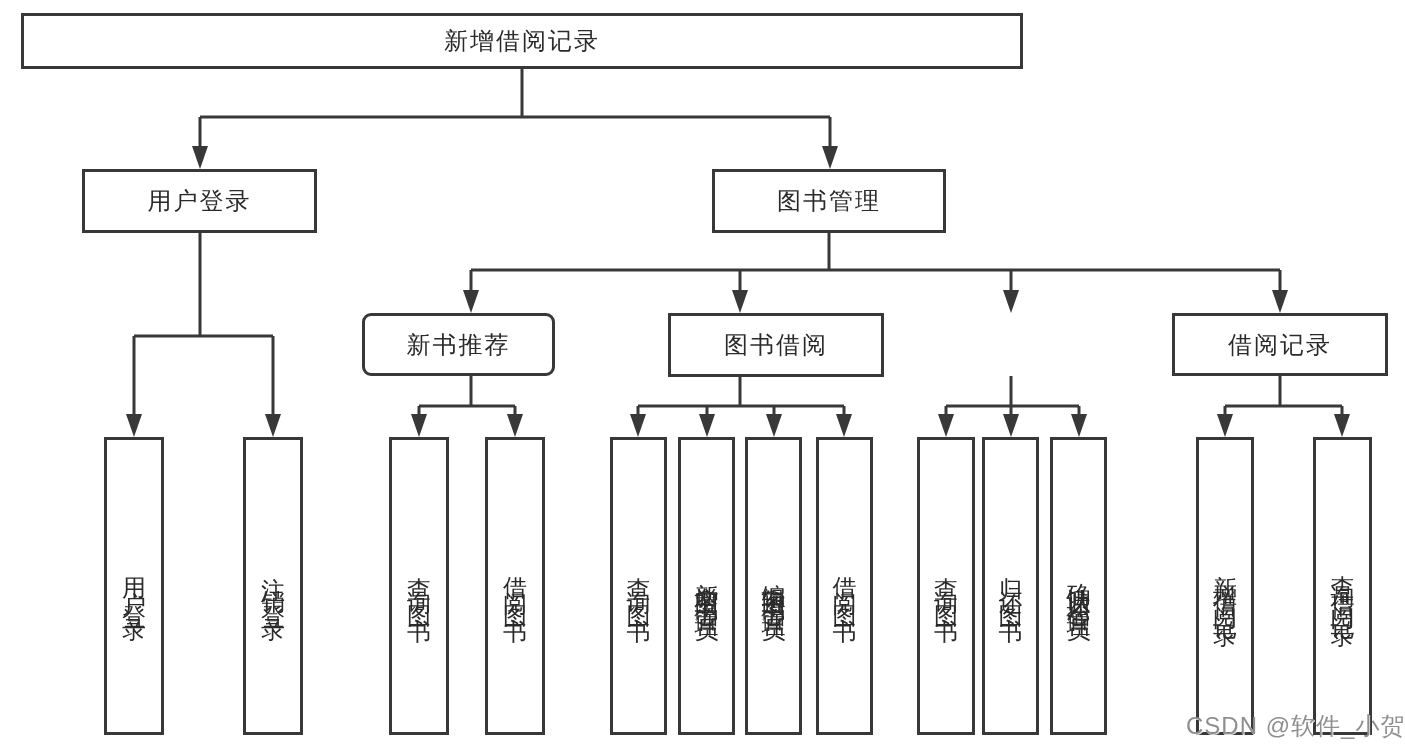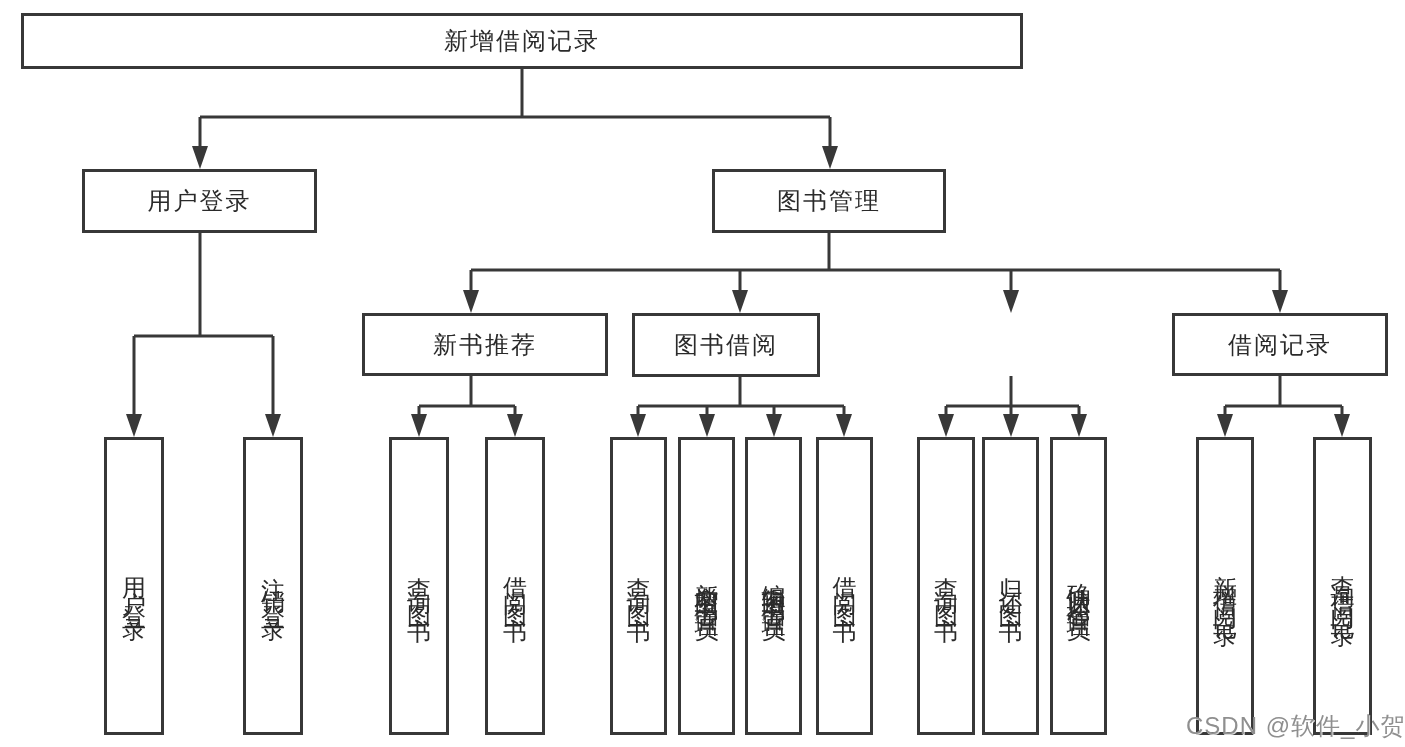--- a/index.html
+++ b/index.html
@@ -53,22 +53,22 @@
     font-size:24px;
     letter-spacing:1px;
     color:var(--watermark);
     text-shadow:1px 1px 0 rgba(255,255,255,.8);
     white-space:nowrap;
   }
   
   #n-root{left:21px;top:13px;width:1002px;height:56px;}
   #n-user-login{left:82px;top:169px;width:235px;height:64px;}
   #n-book-mgmt{left:712px;top:169px;width:234px;height:64px;}
-  #n-new-book-rec{left:362px;top:313px;width:246px;height:63px;}
-  #n-book-borrow{left:632px;top:313px;width:188px;height:64px;}
+  #n-new-book-rec{left:362px;top:313px;width:193px;height:63px;border-radius:9px;}
+  #n-book-borrow{left:668px;top:313px;width:216px;height:64px;}
   #n-current-borrow{left:903px;top:313px;width:217px;height:64px;}
   #n-borrow-record{left:1172px;top:313px;width:216px;height:63px;}
   .node.leaf{top:437px;height:298px;}
   #n-leaf-user-login{left:104px;width:60px;}
   #n-leaf-logout{left:243px;width:60px;}
   #n-leaf-query-book-1{left:389px;width:60px;}
   #n-leaf-borrow-book-1{left:485px;width:60px;}
   #n-leaf-query-book-2{left:610px;width:57px;}
   #n-leaf-add-book{left:678px;width:57px;}
   #n-leaf-edit-book{left:745px;width:57px;}

